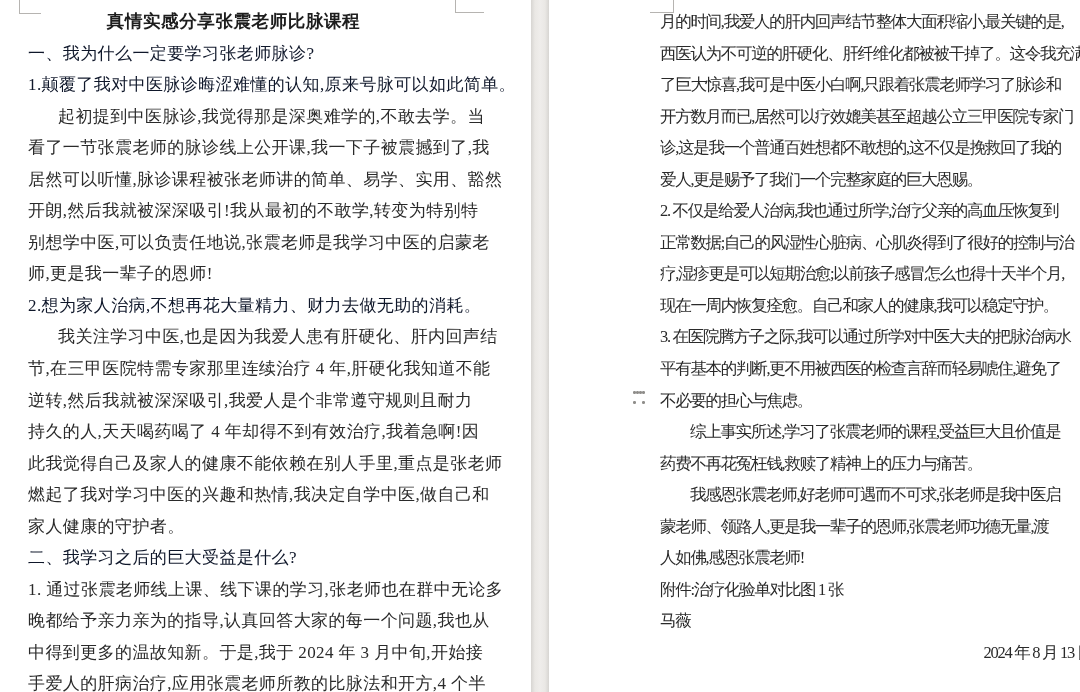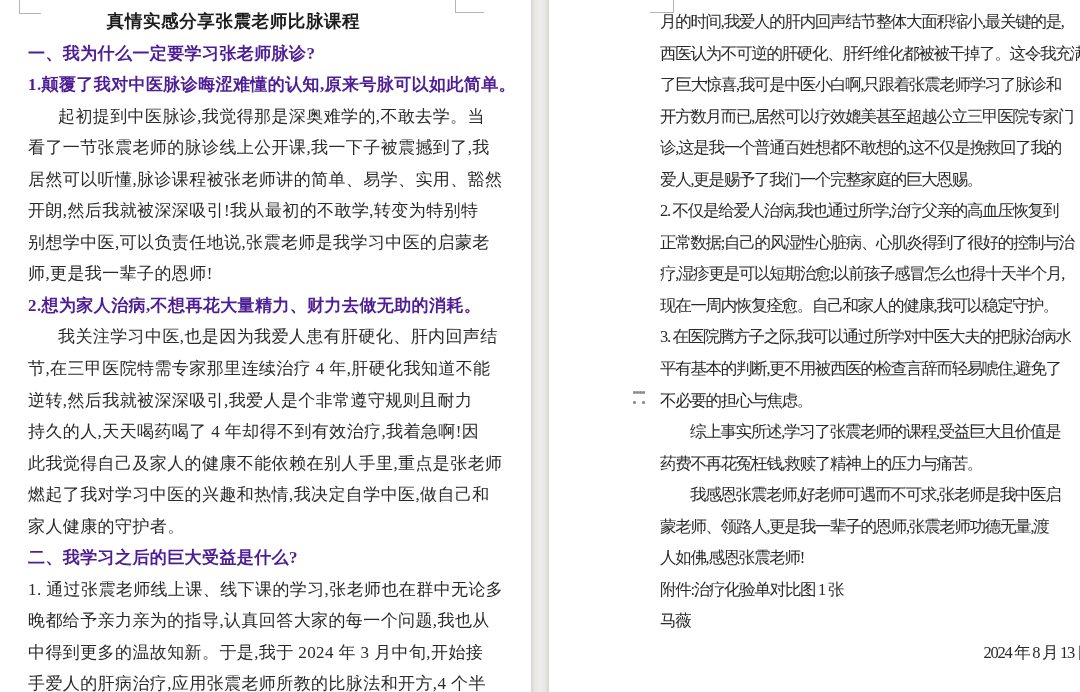--- a/index.html
+++ b/index.html
@@ -17,21 +17,21 @@
     background:linear-gradient(90deg,#d7d5d2 0,#eae8e5 22%,#efedeb 50%,#eae8e5 78%,#d7d5d2 100%);
   }
   .textcol{position:absolute;top:6px;}
   #page1-text{left:28px;width:475px;font-size:17px;letter-spacing:0.4px;}
   #page2-text{left:78px;width:440px;font-size:16.5px;letter-spacing:-1.3px;}
   .line{
     height:31.55px;line-height:31.55px;white-space:pre;
     text-align:left;font-weight:400;
   }
   .line.title{font-weight:700;text-align:center;padding-right:64px;font-size:17.5px;letter-spacing:0.6px;color:#1d1d1d;}
-  .line.heading,.line.bold{font-weight:700;color:#4c1d95;}
+  .line.heading,.line.bold{font-weight:400;color:#0f172a;}
   .line.indent{padding-left:30px;}
   .line.right-name{text-align:left;padding-right:84px;}
   .line.right-date{text-align:right;padding-right:8px;}
   .crop{position:absolute;top:0;}
   .crop.cl{border-left:1px solid #b6b4b1;border-bottom:1px solid #b6b4b1;}
   .crop.cr{border-right:1px solid #b6b4b1;border-bottom:1px solid #b6b4b1;}
   #drag-handle{
     position:absolute;left:51px;top:391px;width:12px;height:13px;
     display:flex;flex-wrap:wrap;justify-content:space-between;align-content:space-between;
     cursor:move;

